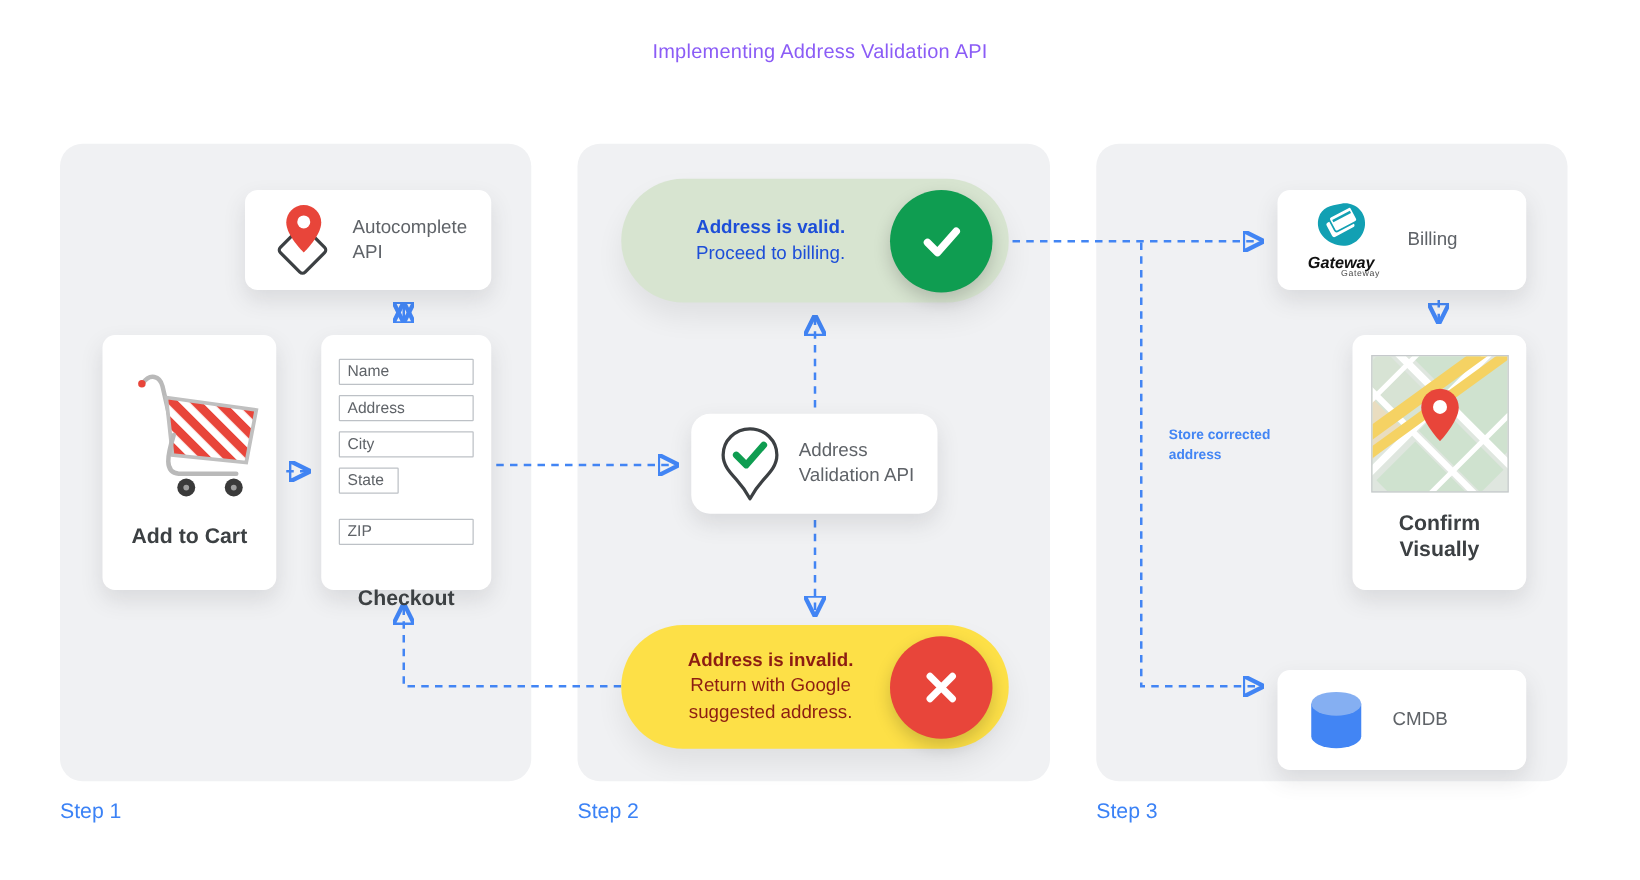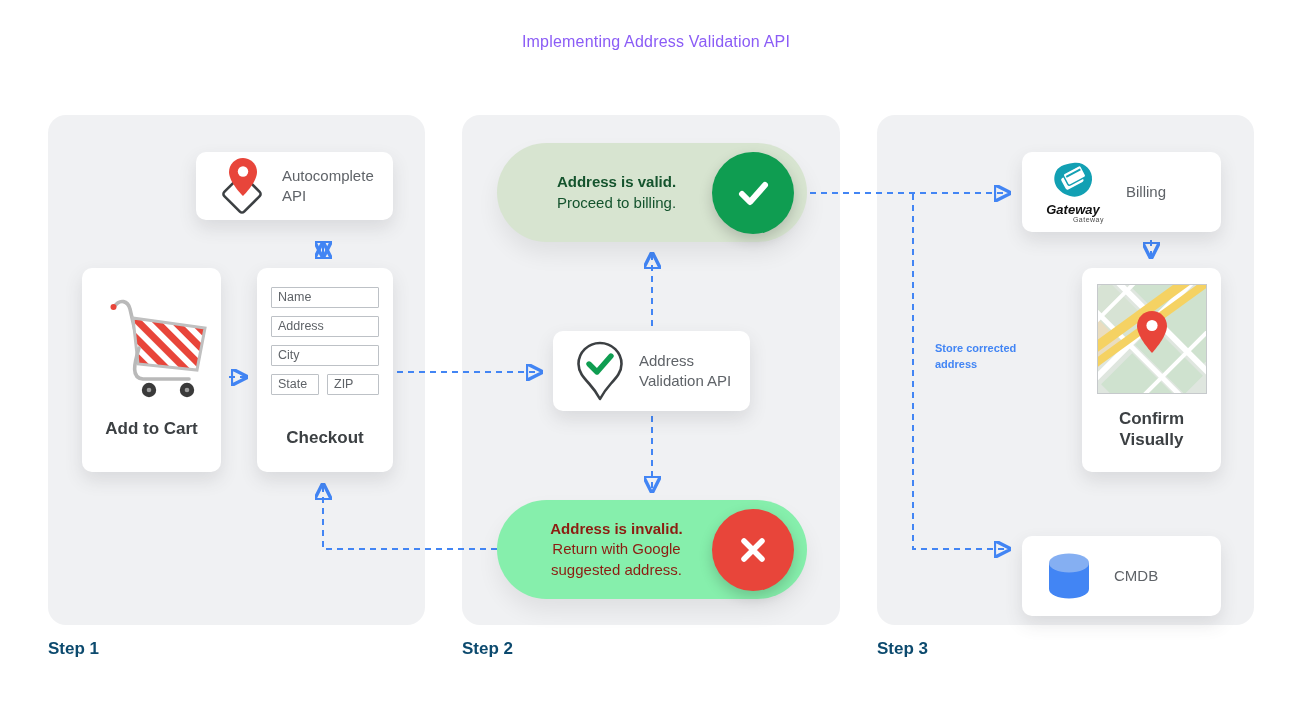--- a/index.html
+++ b/index.html
@@ -8,56 +8,56 @@
 
   .title { position:absolute; top:33px; left:0; width:100%; text-align:center;
            font-size:16px; font-weight:normal; color:#8b5cf6; letter-spacing:.2px; }
 
   .panel { position:absolute; top:115px; height:510px; background:#f0f1f3;
            border-radius:18px; }
   .panel1 { left:48px;  width:377px; }
   .panel2 { left:462px; width:378px; }
   .panel3 { left:877px; width:377px; }
 
-  .step-label { position:absolute; top:639px; font-size:17px; font-weight:bold; color:#0c4a6e; }
+  .step-label { position:absolute; top:639px; font-size:17px; font-weight:normal; color:#3b82f6; }
   .step1-label { left:48px; } .step2-label { left:462px; } .step3-label { left:877px; }
 
   .card { position:absolute; background:#fff; border-radius:10px;
           box-shadow:0 8px 18px rgba(60,64,67,.13); }
 
   .api-card { display:flex; align-items:center; padding:0 14px 0 16px; }
   .api-card .icon-wrap { flex:0 0 62px; display:flex; justify-content:center; }
   .api-card .api-label { font-size:15px; color:#5f6368; line-height:1.35; padding-left:8px; }
 
-  .autocomplete-card { left:196px; top:152px; width:197px; height:68px; }
-  .avapi-card        { left:553px; top:331px; width:197px; height:80px; }
+  .autocomplete-card { left:196px; top:152px; width:197px; height:80px; }
+  .avapi-card        { left:553px; top:331px; width:197px; height:80px;border-radius:15px; }
   .billing-card      { left:1022px; top:152px; width:199px; height:80px; }
   .cmdb-card         { left:1022px; top:536px; width:199px; height:80px; }
 
   .tall-card { width:139px; height:204px; display:flex; flex-direction:column; align-items:center; }
   .addcart-card { left:82px;  top:268px; }
   .checkout-card { left:257px; top:268px; width:136px; height:204px; }
   .confirm-card { left:1082px; top:268px; }
   .tall-label { font-size:17px; font-weight:bold; color:#3c4043; text-align:center; line-height:1.25; }
   .addcart-card .tall-label { position:absolute; bottom:33px; width:100%; }
   .confirm-card .tall-label { position:absolute; bottom:22px; width:100%; }
 
   .checkout-fields { padding:19px 14px 0 14px; display:flex; flex-direction:column; gap:8px; width:100%; }
   .field { border:1px solid #bdc1c6; background:#fff; height:21px; line-height:19px;
            font-size:12.5px; color:#5f6368; padding:0 6px; border-radius:1px; }
-  .field-row { display:flex; gap:8px; }
+  .field-row { display:flex; gap:20px;flex-direction:column; }
   .field-state { width:48px; } .field-zip { flex:1; }
   .checkout-title { margin-top:32px; }
 
   .pill { position:absolute; width:310px; height:99px; border-radius:50px;
           display:flex; align-items:center; box-shadow:0 12px 22px rgba(0,0,0,.07); }
   .valid-pill   { left:497px; top:143px; background:#d7e4d0; }
-  .invalid-pill { left:497px; top:500px; background:#86efac; }
+  .invalid-pill { left:497px; top:500px; background:#fde047; }
   .pill-text { flex:1; text-align:center; padding-left:24px; font-size:15px; line-height:1.35; }
-  .valid-pill .pill-text { color:#14532d; }
+  .valid-pill .pill-text { color:#1d4ed8; }
   .invalid-pill .pill-text { color:#8c1d12; }
   .pill-text .b { font-weight:bold; }
   .pill-circle { flex:0 0 82px; height:82px; margin-right:13px; border-radius:50%;
                  display:flex; align-items:center; justify-content:center;
                  box-shadow:0 6px 14px rgba(0,0,0,.18); }
   .valid-pill .pill-circle { background:#0f9d51; }
   .invalid-pill .pill-circle { background:#e8453a; }
 
   .store-note { position:absolute; left:935px; top:341px; width:95px;
                 font-size:11px; font-weight:bold; color:#4285f4; line-height:1.45; }

